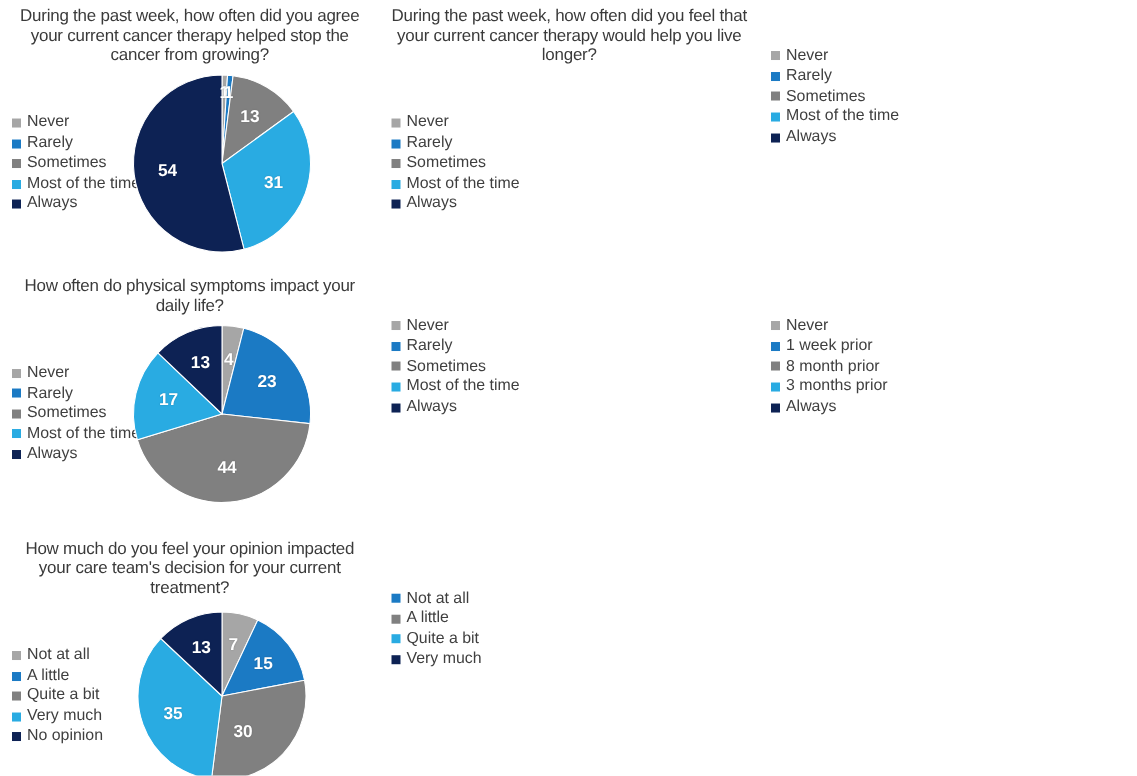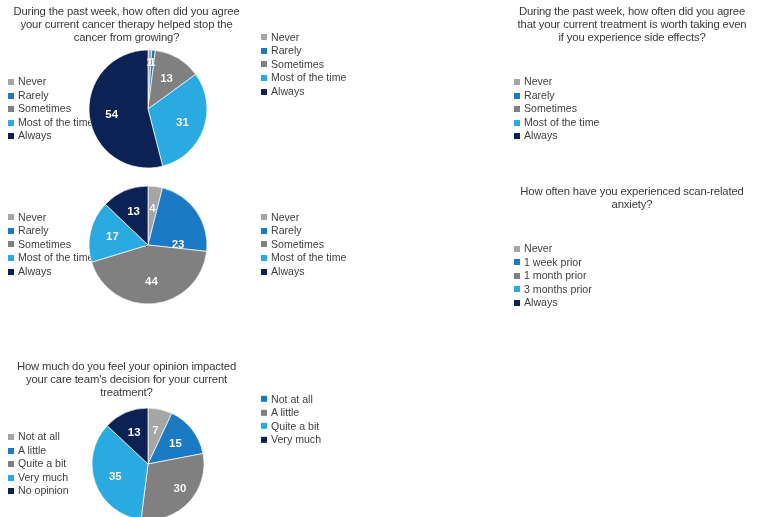--- a/index.html
+++ b/index.html
@@ -103,73 +103,74 @@
             <div class="slice-label" style="left: 60.4826px; top: 11.8233px;">1</div>
             <div class="slice-label" style="left: 63.4419px; top: 12.0095px;">1</div>
             <div class="slice-label" style="left: 77.6207px; top: 27.5141px;">13</div>
             <div class="slice-label" style="left: 93.4174px; top: 71.391px;">31</div>
             <div class="slice-label" style="left: 22.7084px; top: 63.5847px;">54</div>
           </div>
         </div>
       </div>
     </div>
   <div class="cell">
-      <div class="body-area">
-        <div class="legend">
-          <div class="legend-item">
-            <span class="swatch" style="background: rgb(166, 166, 166);"></span>
-            <span>Never</span>
-          </div>
-          <div class="legend-item">
-            <span class="swatch" style="background: rgb(27, 122, 196);"></span>
-            <span>Rarely</span>
-          </div>
-          <div class="legend-item">
-            <span class="swatch" style="background: rgb(128, 128, 128);"></span>
-            <span>Sometimes</span>
-          </div>
-          <div class="legend-item">
-            <span class="swatch" style="background: rgb(41, 171, 226);"></span>
-            <span>Most of the time</span>
-          </div>
-          <div class="legend-item">
-            <span class="swatch" style="background: rgb(13, 34, 84);"></span>
-            <span>Always</span>
-          </div>
-        </div>
-      </div>
-    </div>
-  <div class="cell">
-      <div class="chart-title">During the past week, how often did you agree that your current treatment is worth taking even if you experience side effects?</div>
-      <div class="body-area">
-        <div class="legend">
-          <div class="legend-item">
-            <span class="swatch" style="background: rgb(166, 166, 166);"></span>
-            <span>Never</span>
-          </div>
-          <div class="legend-item">
-            <span class="swatch" style="background: rgb(27, 122, 196);"></span>
-            <span>Rarely</span>
-          </div>
-          <div class="legend-item">
-            <span class="swatch" style="background: rgb(128, 128, 128);"></span>
-            <span>Sometimes</span>
-          </div>
-          <div class="legend-item">
-            <span class="swatch" style="background: rgb(41, 171, 226);"></span>
-            <span>Most of the time</span>
-          </div>
-          <div class="legend-item">
-            <span class="swatch" style="background: rgb(13, 34, 84);"></span>
-            <span>Always</span>
-          </div>
-        </div>
-      </div>
-    </div>
-  <div class="cell">
+      <div class="chart-title">During the past week, how often did you feel that your current cancer therapy would help you live longer?</div>
+      <div class="body-area">
+        <div class="legend">
+          <div class="legend-item">
+            <span class="swatch" style="background: rgb(166, 166, 166);"></span>
+            <span>Never</span>
+          </div>
+          <div class="legend-item">
+            <span class="swatch" style="background: rgb(27, 122, 196);"></span>
+            <span>Rarely</span>
+          </div>
+          <div class="legend-item">
+            <span class="swatch" style="background: rgb(128, 128, 128);"></span>
+            <span>Sometimes</span>
+          </div>
+          <div class="legend-item">
+            <span class="swatch" style="background: rgb(41, 171, 226);"></span>
+            <span>Most of the time</span>
+          </div>
+          <div class="legend-item">
+            <span class="swatch" style="background: rgb(13, 34, 84);"></span>
+            <span>Always</span>
+          </div>
+        </div>
+      </div>
+    </div>
+  <div class="cell">
+      <div class="body-area">
+        <div class="legend">
+          <div class="legend-item">
+            <span class="swatch" style="background: rgb(166, 166, 166);"></span>
+            <span>Never</span>
+          </div>
+          <div class="legend-item">
+            <span class="swatch" style="background: rgb(27, 122, 196);"></span>
+            <span>Rarely</span>
+          </div>
+          <div class="legend-item">
+            <span class="swatch" style="background: rgb(128, 128, 128);"></span>
+            <span>Sometimes</span>
+          </div>
+          <div class="legend-item">
+            <span class="swatch" style="background: rgb(41, 171, 226);"></span>
+            <span>Most of the time</span>
+          </div>
+          <div class="legend-item">
+            <span class="swatch" style="background: rgb(13, 34, 84);"></span>
+            <span>Always</span>
+          </div>
+        </div>
+      </div>
+    </div>
+  <div class="cell">
+      <div class="chart-title">How often do physical symptoms impact your daily life?</div>
       <div class="body-area">
         <div class="legend">
           <div class="legend-item">
             <span class="swatch" style="background: rgb(166, 166, 166);"></span>
             <span>Never</span>
           </div>
           <div class="legend-item">
             <span class="swatch" style="background: rgb(27, 122, 196);"></span>
             <span>Rarely</span>
           </div>
@@ -189,21 +190,21 @@
         <div class="pie-wrap" style="left: 89px; width: 118px; height: 118px;">
           <div class="pie" style="width: 118px; height: 118px;">
             <svg width="118" height="118" viewBox="0 0 118 118">
               <path d="M 59 59 L 59.00000000000001 0 A 59 59 0 0 1 73.53045550308808 1.8172590472197 Z" fill="#a6a6a6" stroke="#ffffff" stroke-width="0.7"></path>
               <path d="M 59 59 L 73.53045550308808 1.8172590472197 A 59 59 0 0 1 117.6507100254631 65.41047685504299 Z" fill="#1b7ac4" stroke="#ffffff" stroke-width="0.7"></path>
               <path d="M 59 59 L 117.6507100254631 65.41047685504299 A 59 59 0 0 1 2.557194577146234 76.18166802140786 Z" fill="#808080" stroke="#ffffff" stroke-width="0.7"></path>
               <path d="M 59 59 L 2.557194577146234 76.18166802140786 A 59 59 0 0 1 16.31888474431227 18.265218786266935 Z" fill="#29abe2" stroke="#ffffff" stroke-width="0.7"></path>
               <path d="M 59 59 L 16.31888474431227 18.265218786266935 A 59 59 0 0 1 58.999999999999986 0 Z" fill="#0d2254" stroke="#ffffff" stroke-width="0.7"></path>
             </svg>
             <div class="slice-label" style="left: 63.5395px; top: 22.7028px;">4</div>
-            <div class="slice-label" style="left: 89.0549px; top: 38.1482px; margin-top: 20px;">23</div>
+            <div class="slice-label" style="left: 89.0549px; top: 38.1482px;">23</div>
             <div class="slice-label" style="left: 62.4085px; top: 95.4209px; text-align: right;">44</div>
             <div class="slice-label" style="left: 23.4109px; top: 50.5436px;">17</div>
             <div class="slice-label" style="left: 44.6082px; top: 25.3701px;">13</div>
           </div>
         </div>
       </div>
     </div>
   <div class="cell">
       <div class="body-area">
         <div class="legend">
@@ -224,34 +225,33 @@
             <span>Most of the time</span>
           </div>
           <div class="legend-item">
             <span class="swatch" style="background: rgb(13, 34, 84);"></span>
             <span>Always</span>
           </div>
         </div>
       </div>
     </div>
   <div class="cell">
-      <div class="chart-title">How often have you experienced scan-related anxiety?</div>
       <div class="body-area">
         <div class="legend">
           <div class="legend-item">
             <span class="swatch" style="background: rgb(166, 166, 166);"></span>
             <span>Never</span>
           </div>
           <div class="legend-item">
             <span class="swatch" style="background: rgb(27, 122, 196);"></span>
             <span>1 week prior</span>
           </div>
           <div class="legend-item">
             <span class="swatch" style="background: rgb(128, 128, 128);"></span>
-            <span>1 month prior</span>
+            <span>8 month prior</span>
           </div>
           <div class="legend-item">
             <span class="swatch" style="background: rgb(41, 171, 226);"></span>
             <span>3 months prior</span>
           </div>
           <div class="legend-item">
             <span class="swatch" style="background: rgb(13, 34, 84);"></span>
             <span>Always</span>
           </div>
         </div>
@@ -286,21 +286,21 @@
           <div class="pie" style="width: 112px; height: 112px;">
             <svg width="112" height="112" viewBox="0 0 112 112">
               <path d="M 56 56 L 56 0 A 56 56 0 0 1 79.84364032764408 5.329685061902907 Z" fill="#a6a6a6" stroke="#ffffff" stroke-width="0.7"></path>
               <path d="M 56 56 L 79.84364032764408 5.329685061902907 A 56 56 0 0 1 111.00808604080657 45.50664638319943 Z" fill="#1b7ac4" stroke="#ffffff" stroke-width="0.7"></path>
               <path d="M 56 56 L 111.00808604080657 45.50664638319943 A 56 56 0 0 1 48.981338920398954 111.55842327361076 Z" fill="#808080" stroke="#ffffff" stroke-width="0.7"></path>
               <path d="M 56 56 L 48.981338920398954 111.55842327361076 A 56 56 0 0 1 15.177756864400955 17.665362067993428 Z" fill="#29abe2" stroke="#ffffff" stroke-width="0.7"></path>
               <path d="M 56 56 L 15.177756864400955 17.665362067993428 A 56 56 0 0 1 55.99999999999999 0 Z" fill="#0d2254" stroke="#ffffff" stroke-width="0.7"></path>
             </svg>
             <div class="slice-label" style="left: 63.5739px; top: 22.1162px;">7</div>
             <div class="slice-label" style="left: 83.4342px; top: 34.7199px;">15</div>
-            <div class="slice-label" style="left: 88px; top: 79.7675px;">30</div>
+            <div class="slice-label" style="left: 70px; top: 79.7675px;">30</div>
             <div class="slice-label" style="left: 23.3326px; top: 67.761px;">35</div>
             <div class="slice-label" style="left: 42.211px; top: 24.1356px;">13</div>
           </div>
         </div>
       </div>
     </div>
   <div class="cell">
       <div class="body-area">
         <div class="legend">
           <div class="legend-item">

